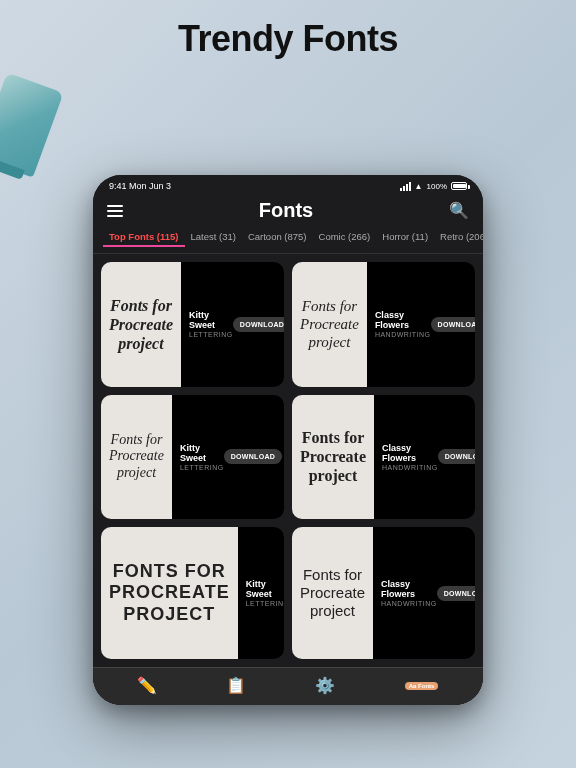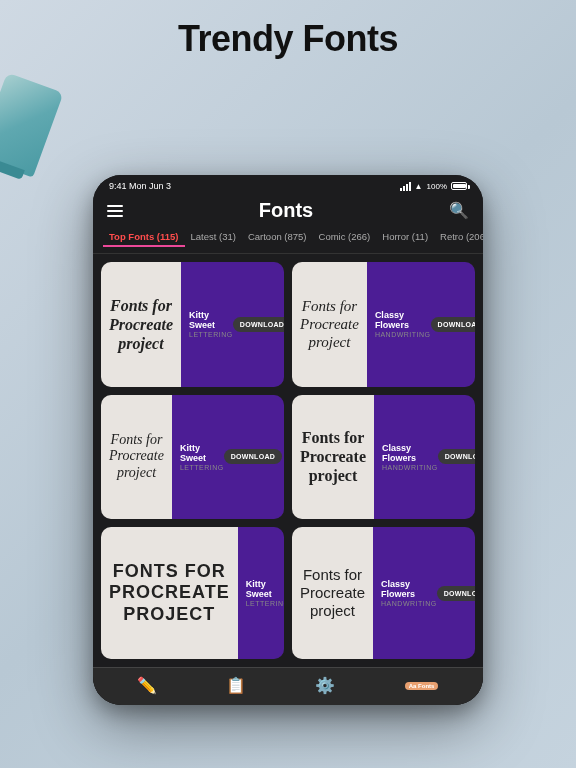--- a/index.html
+++ b/index.html
@@ -253,21 +253,21 @@
       font-family: Arial, Helvetica, sans-serif;
       font-weight: 400;
       font-size: 15px;
     }
 
     .font-info {
       display: flex;
       align-items: center;
       justify-content: space-between;
       padding: 5px 8px;
-      background: #4c1d95;
+      background: #000000;
     }
 
     .font-meta {
       display: flex;
       flex-direction: column;
     }
 
     .font-name {
       font-size: 9px;
       font-weight: 600;

